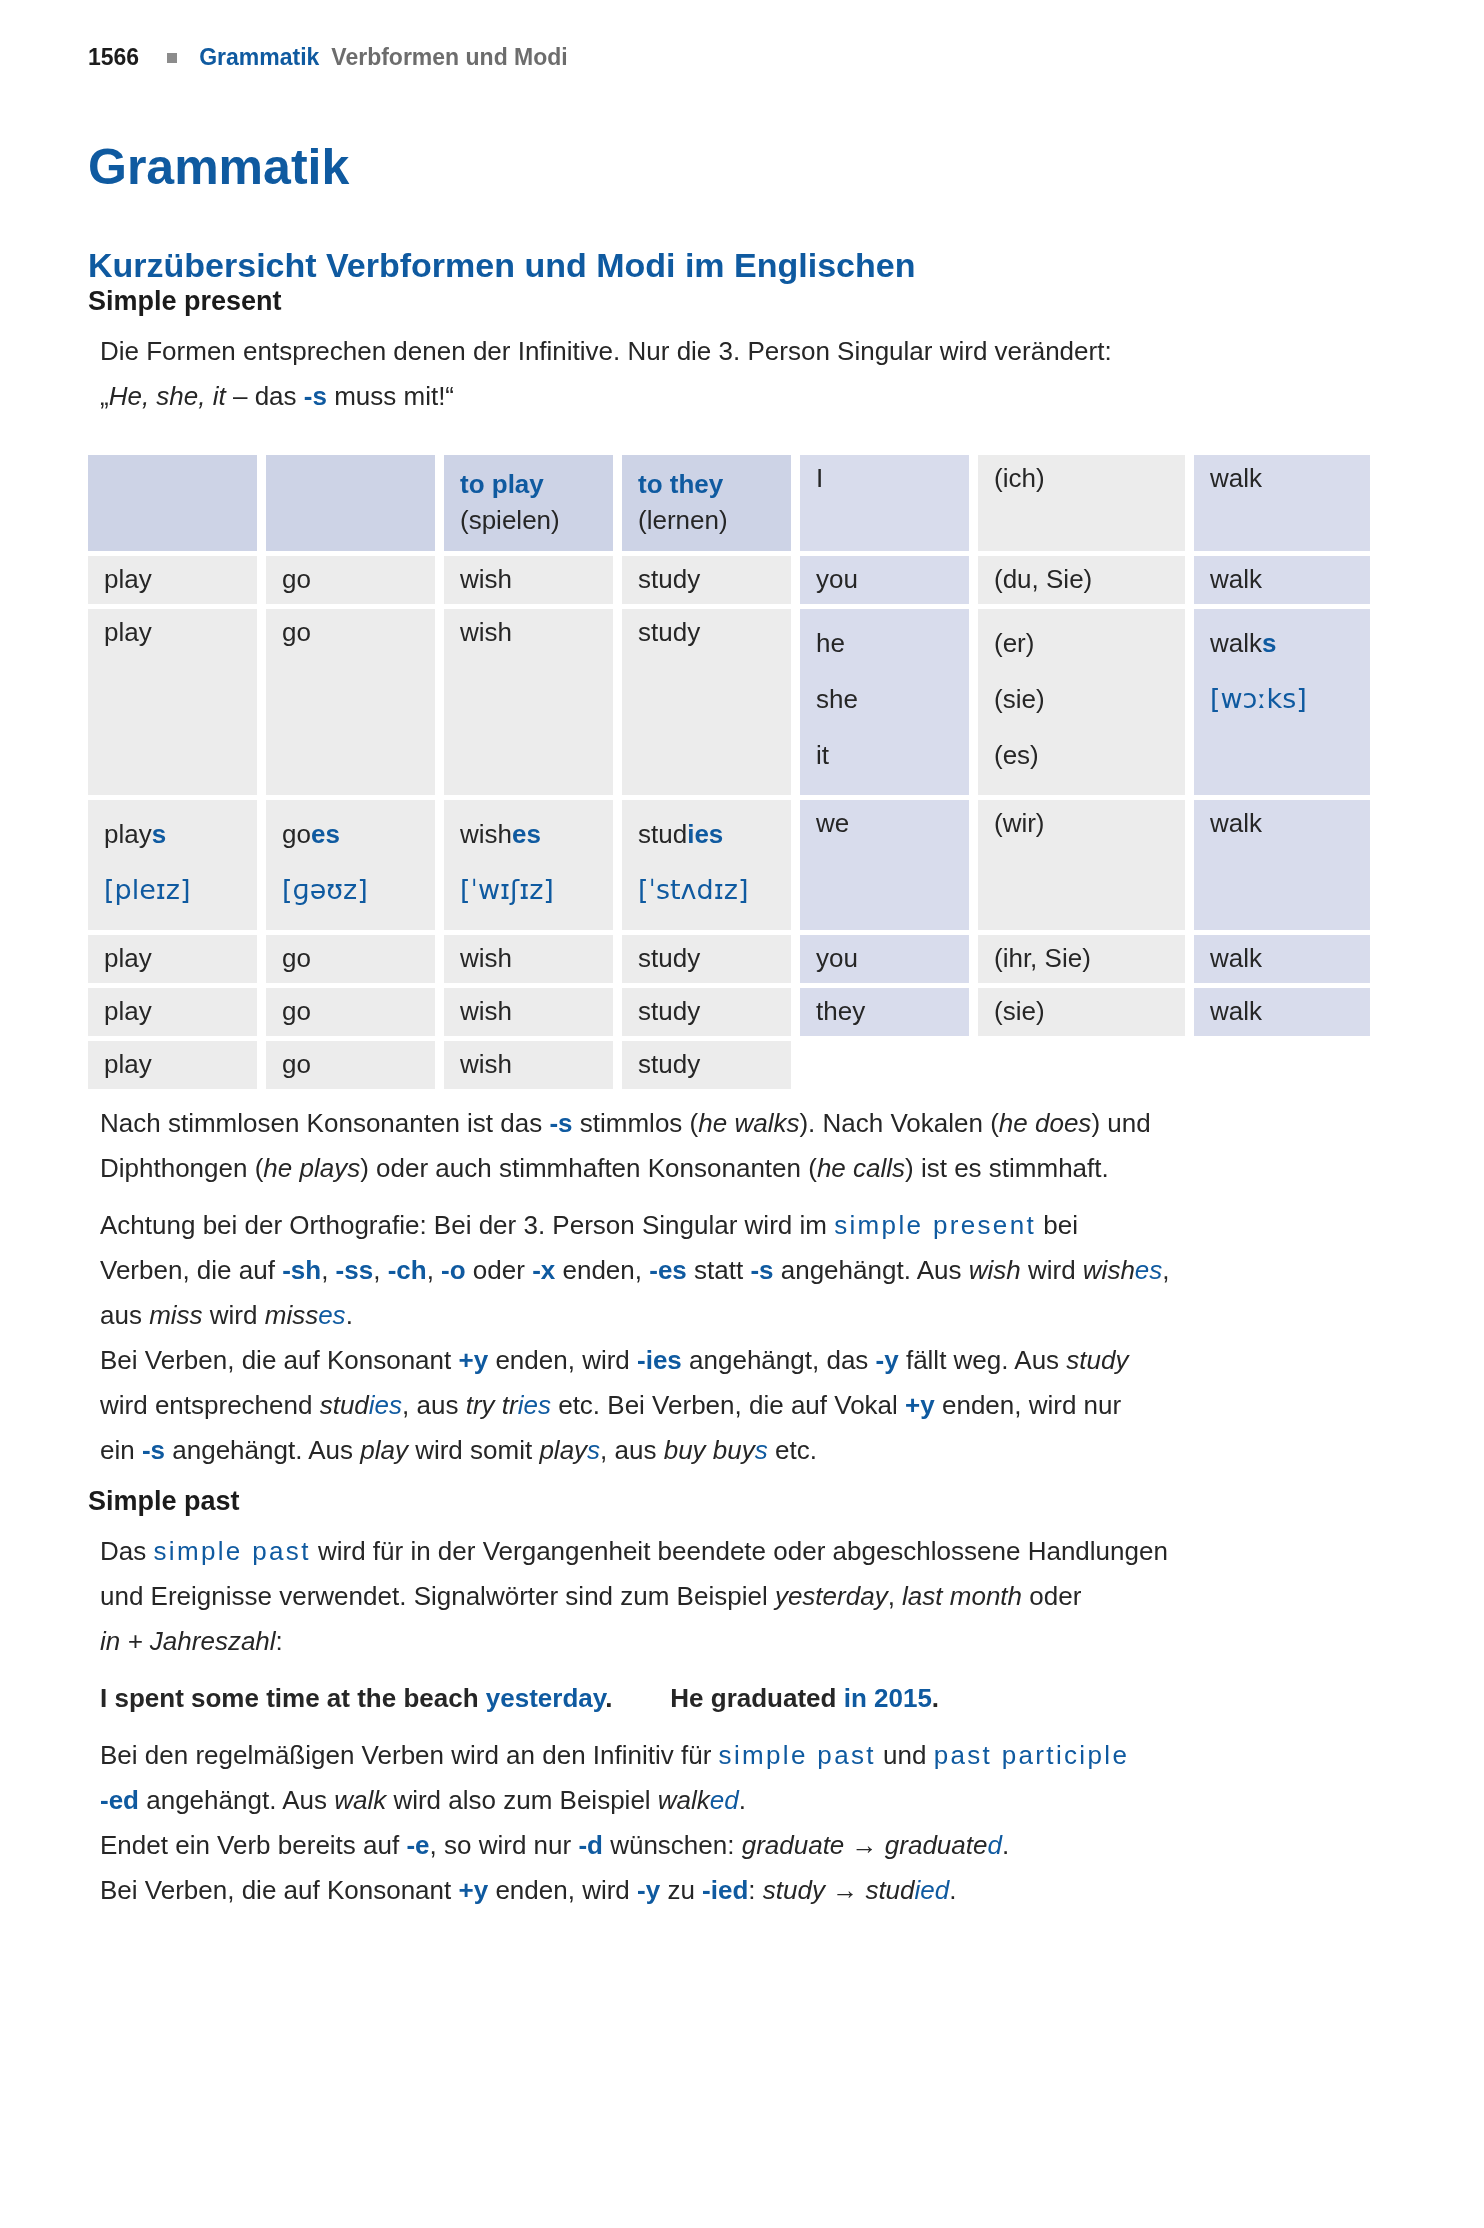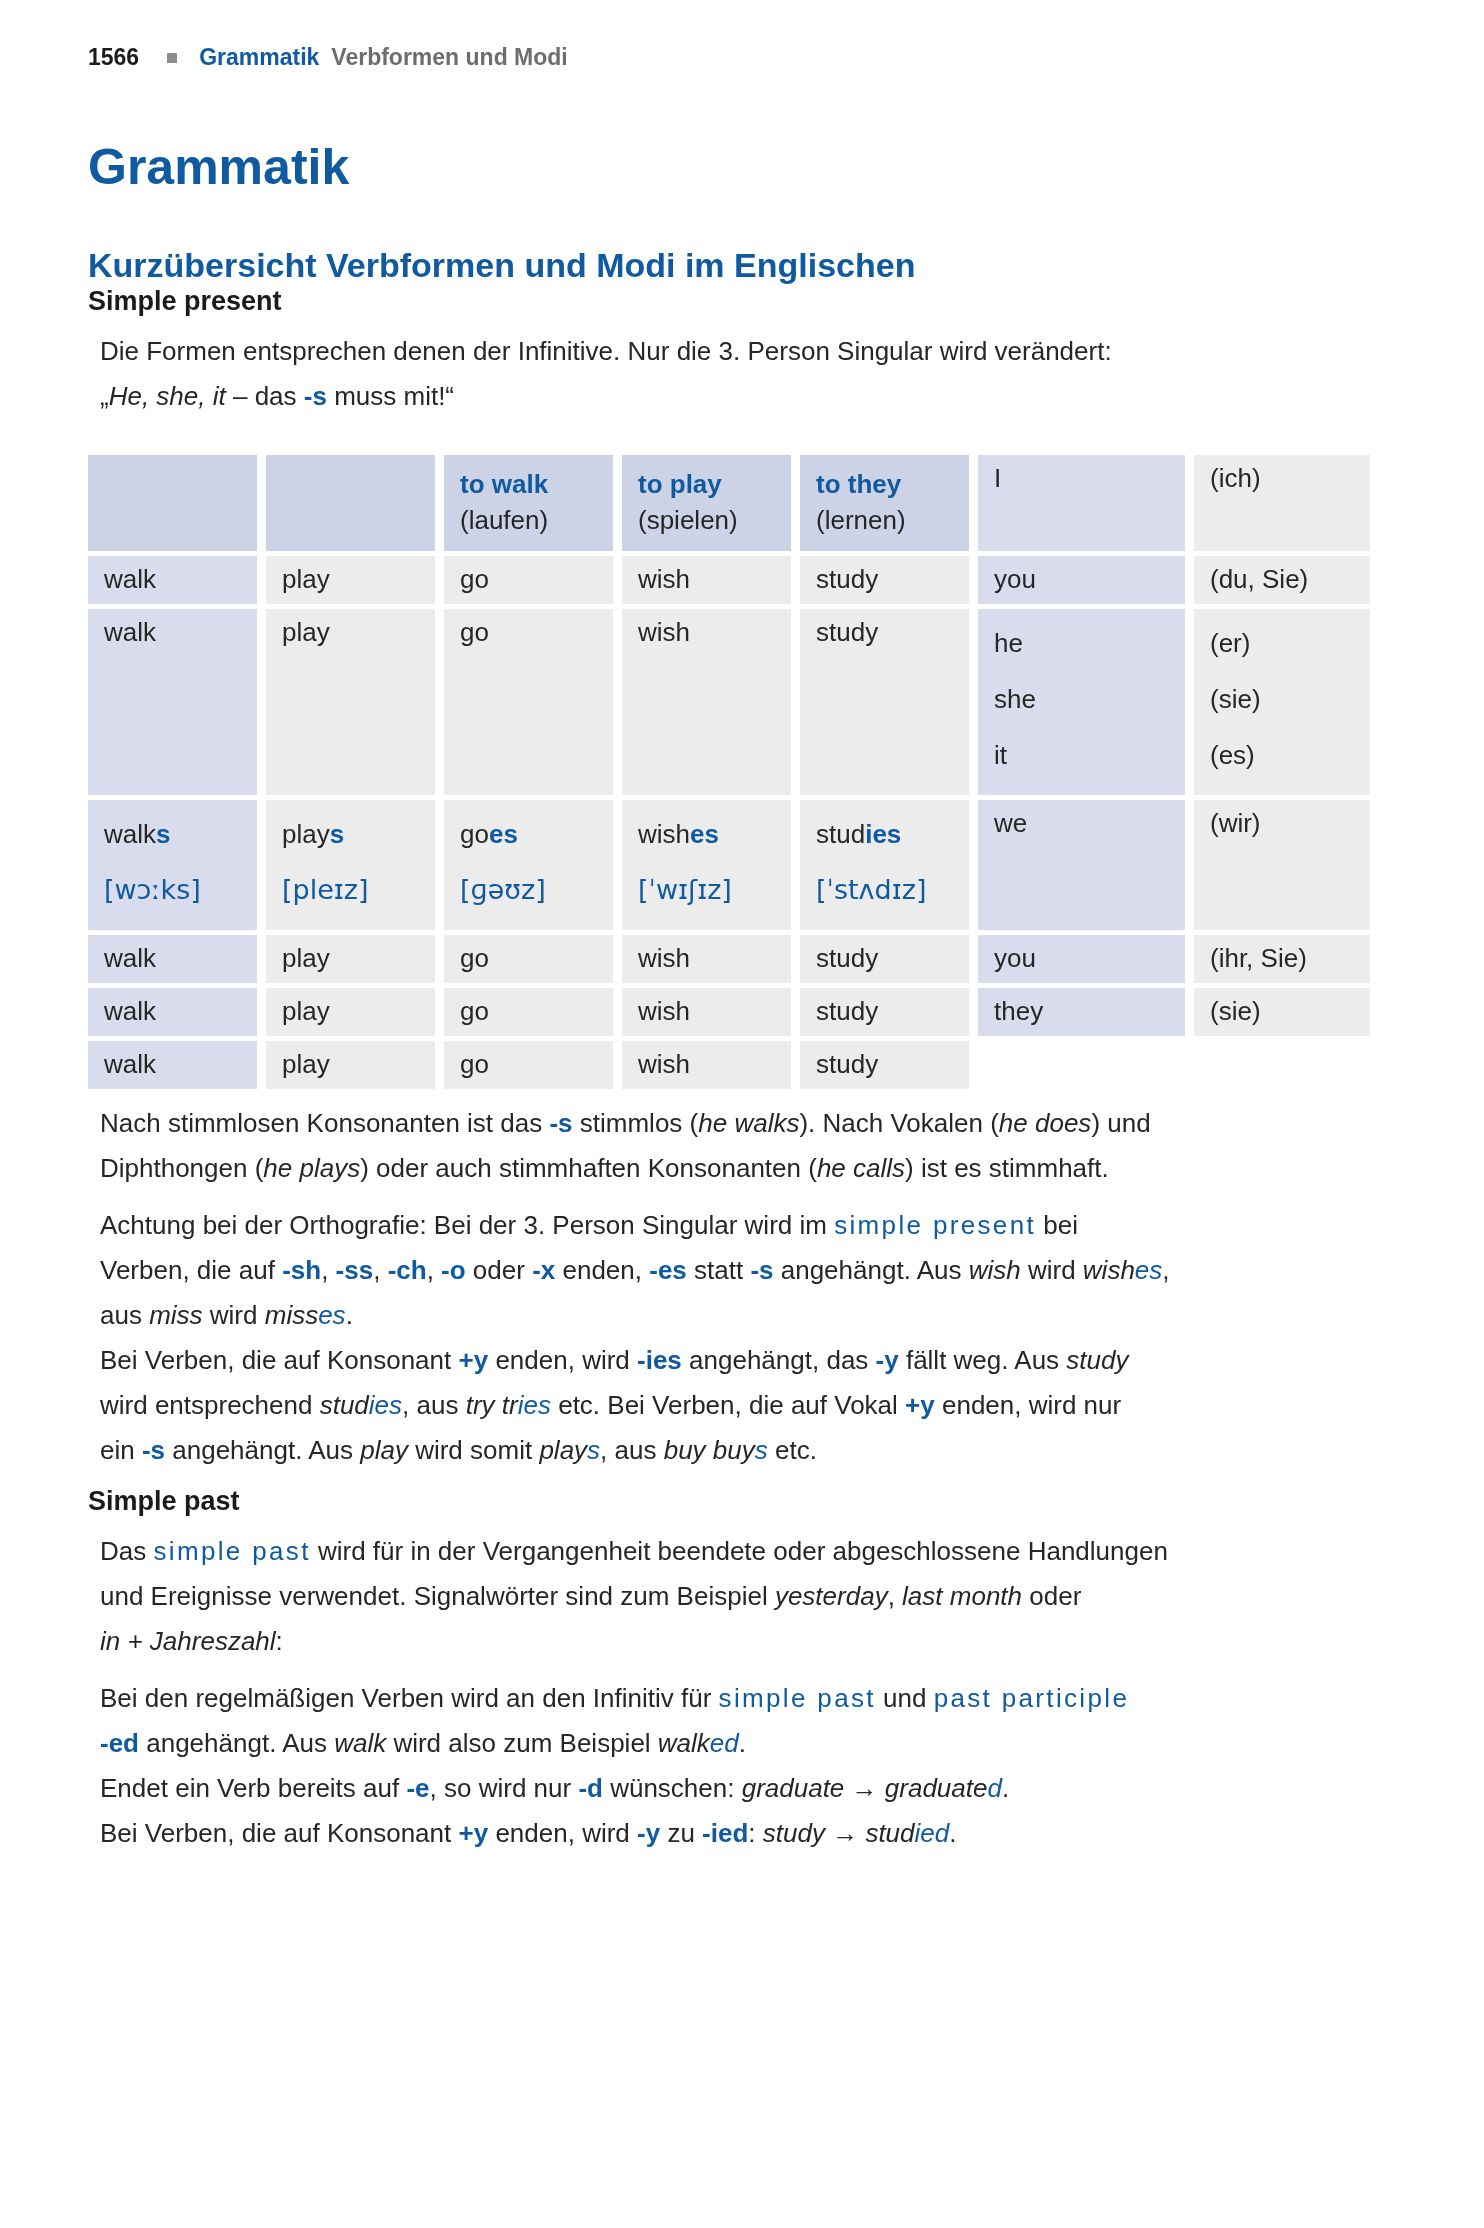--- a/index.html
+++ b/index.html
@@ -74,22 +74,20 @@
   <h2 class="subtitle">Kurzübersicht Verbformen und Modi im Englischen</h2>
 
   <h3 class="sub h-present">Simple present</h3>
 
   <p class="rich p-intro"><span class="seg">Die Formen entsprechen denen der Infinitive. Nur die 3. Person Singular wird verändert:
 „</span><span class="seg i">He, she, it</span><span class="seg"> – das </span><span class="seg bu">-s</span><span class="seg"> muss mit!“</span></p>
 
   <div class="vtable">
       <div class="cell hd"></div>
       <div class="cell hd"></div>
-      <div class="cell hd"><span class="seg bu">to walk</span><span class="seg">
-(laufen)</span></div>
       <div class="cell hd"><span class="seg bu">to play</span><span class="seg">
 (spielen)</span></div>
       <div class="cell hd"><span class="seg bu">to they</span><span class="seg">
 (lernen)</span></div>
       <div class="cell lav"><span class="seg">I</span></div>
       <div class="cell gry"><span class="seg">(ich)</span></div>
       <div class="cell lav"><span class="seg">walk</span></div>
       <div class="cell gry"><span class="seg">play</span></div>
       <div class="cell gry"><span class="seg">go</span></div>
       <div class="cell gry"><span class="seg">wish</span></div>
@@ -149,19 +147,20 @@
 Bei Verben, die auf Konsonant </span><span class="seg bu">+y</span><span class="seg"> enden, wird </span><span class="seg bu">-ies</span><span class="seg"> angehängt, das </span><span class="seg bu">-y</span><span class="seg"> fällt weg. Aus </span><span class="seg i">study</span><span class="seg">
 wird entsprechend </span><span class="seg i">stud</span><span class="seg iu">ies</span><span class="seg">, aus </span><span class="seg i">try</span><span class="seg"> </span><span class="seg i">tr</span><span class="seg iu">ies</span><span class="seg"> etc. Bei Verben, die auf Vokal </span><span class="seg bu">+y</span><span class="seg"> enden, wird nur
 ein </span><span class="seg bu">-s</span><span class="seg"> angehängt. Aus </span><span class="seg i">play</span><span class="seg"> wird somit </span><span class="seg i">play</span><span class="seg iu">s</span><span class="seg">, aus </span><span class="seg i">buy</span><span class="seg"> </span><span class="seg i">buy</span><span class="seg iu">s</span><span class="seg"> etc.</span></p>
 
   <h3 class="sub h-past">Simple past</h3>
 
   <p class="rich p-pastintro"><span class="seg">Das </span><span class="seg sp">simple past</span><span class="seg"> wird für in der Vergangenheit beendete oder abgeschlossene Handlungen
 und Ereignisse verwendet. Signalwörter sind zum Beispiel </span><span class="seg i">yesterday</span><span class="seg">, </span><span class="seg i">last month</span><span class="seg"> oder
 </span><span class="seg i">in + Jahreszahl</span><span class="seg">:</span></p>
 
+  <p class="rich p-example"><span class="seg">I spent some time at the beach </span><span class="seg bu">yesterday</span><span class="seg">.        He graduated </span><span class="seg bu">in 2015</span><span class="seg">.</span></p>
 
   <p class="rich p-pastrules"><span class="seg">Bei den regelmäßigen Verben wird an den Infinitiv für </span><span class="seg sp">simple past</span><span class="seg"> und </span><span class="seg sp">past participle</span><span class="seg">
 </span><span class="seg bu">-ed</span><span class="seg"> angehängt. Aus </span><span class="seg i">walk</span><span class="seg"> wird also zum Beispiel </span><span class="seg i">walk</span><span class="seg iu">ed</span><span class="seg">.
 Endet ein Verb bereits auf </span><span class="seg bu">-e</span><span class="seg">, so wird nur </span><span class="seg bu">-d</span><span class="seg"> wünschen: </span><span class="seg i">graduate</span><span class="seg"> → </span><span class="seg i">graduate</span><span class="seg iu">d</span><span class="seg">.
 Bei Verben, die auf Konsonant </span><span class="seg bu">+y</span><span class="seg"> enden, wird </span><span class="seg bu">-y</span><span class="seg"> zu </span><span class="seg bu">-ied</span><span class="seg">: </span><span class="seg i">study</span><span class="seg"> → </span><span class="seg i">stud</span><span class="seg iu">ied</span><span class="seg">.</span></p>
 
 </div>
 
 </body></html>

